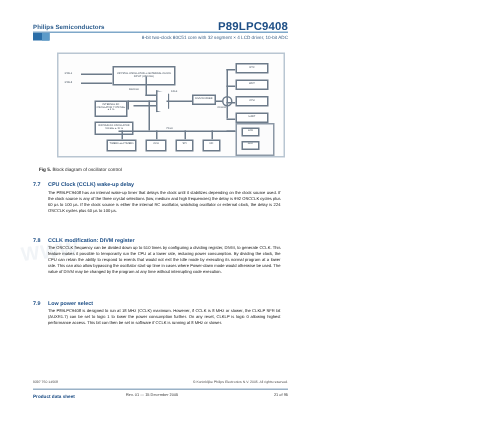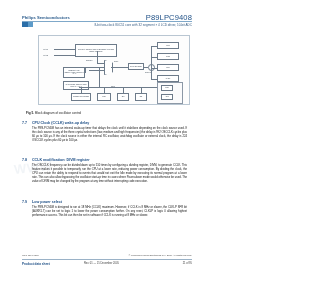--- a/index.html
+++ b/index.html
@@ -29,21 +29,21 @@
     font-size: 4.1px;
     letter-spacing: 0.05px;
     color: #2a5b8c;
     font-weight: bold;
     white-space: nowrap;
   }
   .hdr-partno {
     position: absolute;
     right: 8px; top: 12.5px;
     font-size: 7.6px;
-    font-weight: normal;
+    font-weight: bold;
     color: #1e4f86;
     letter-spacing: 0.1px;
     white-space: nowrap;
   }
   .hdr-subtitle {
     position: absolute;
     right: 8px; top: 23px;
     font-size: 3.1px;
     color: #3a5f85;
     white-space: nowrap;

